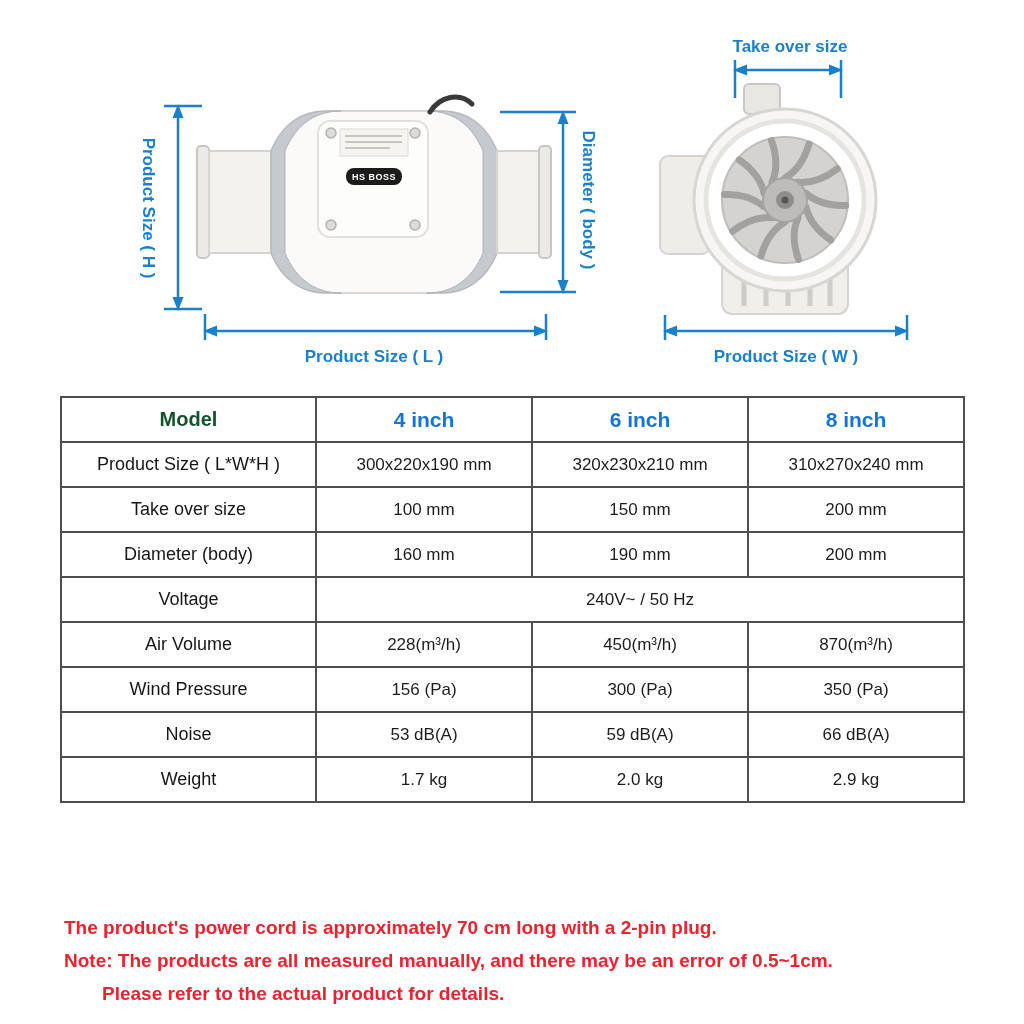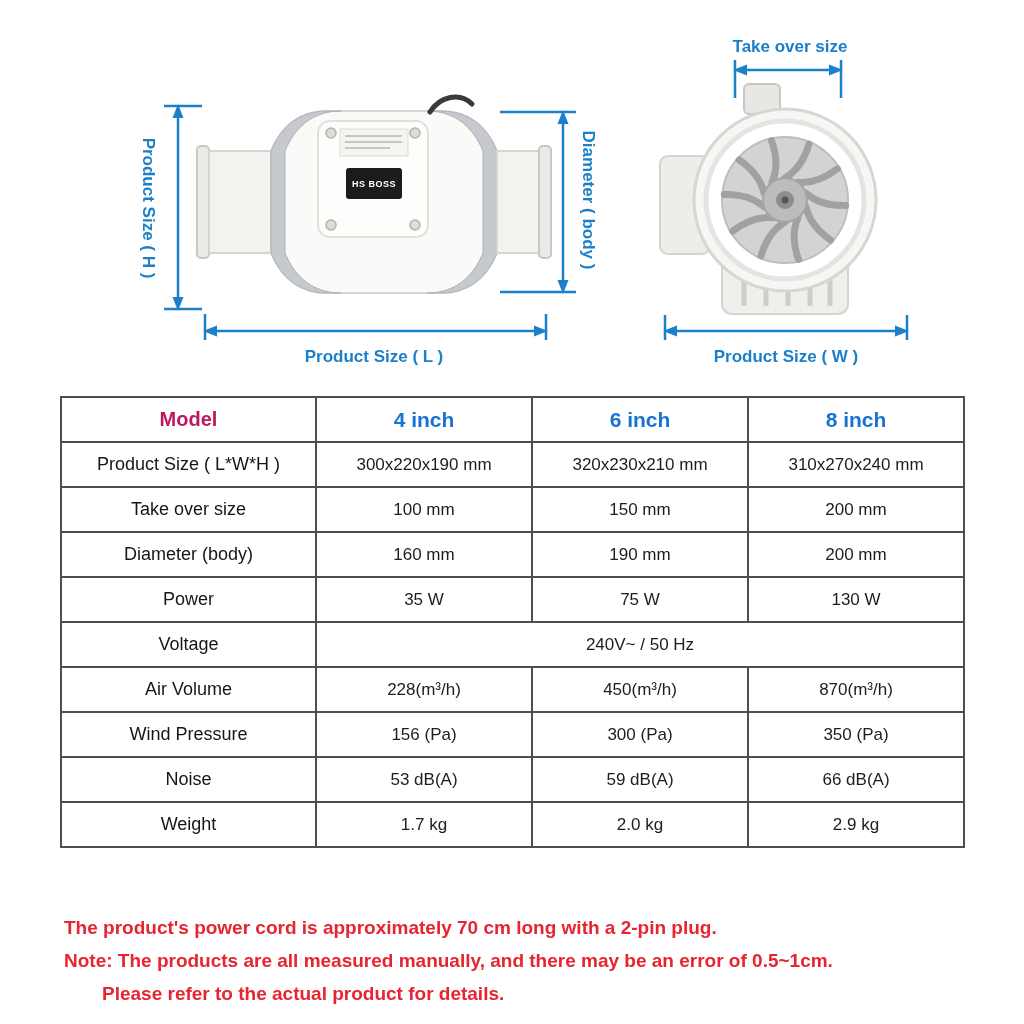--- a/index.html
+++ b/index.html
@@ -8,33 +8,33 @@
   .page { position:relative; width:1024px; height:1024px; background:#fff; overflow:hidden; }
 
   
   .hero { position:absolute; left:0; top:0; width:1024px; height:390px; }
   .hero svg { position:absolute; left:0; top:0; }
   .dlabel { position:absolute; transform:translate(-50%,-50%);
     color:var(--diagram-blue,#1b80c9); font-weight:bold; font-size:17px; white-space:nowrap; }
   .dlabel.rot { transform:translate(-50%,-50%) rotate(90deg); }
   .dim line { stroke:var(--diagram-blue,#1b80c9); stroke-width:2.5; }
   .dim polygon { fill:var(--diagram-blue,#1b80c9); }
-  .brand-logo { position:absolute; left:346px; top:168px; width:56px; height:31px;
+  .brand-logo { position:absolute; left:346px; top:168px; width:56px; height:17px;
     background:#1c1c1c; color:#fff; font-size:9px; font-weight:bold; letter-spacing:.5px;
-    display:flex; align-items:center; justify-content:center; border-radius:3px; }
+    display:flex; align-items:center; justify-content:center; border-radius:8px; }
 
   
   .spec { position:absolute; left:60px; top:396px; width:903px;
     border-collapse:collapse; table-layout:fixed; }
   .spec th, .spec td { border:2px solid var(--border-dark,#4e4e4e);
     height:45px; text-align:center; vertical-align:middle;
     font-size:17px; font-weight:normal; padding:0 4px; }
   .spec th.rowlabel { font-size:18px; font-weight:normal; color:#161616;margin-top:23px; }
   .spec th.inch { font-size:21px; font-weight:bold; color:var(--accent-blue,#1574d4);margin-top:34px; }
-  .spec th.model { font-size:20px; font-weight:bold; color:#be185d; }
+  .spec th.model { font-size:20px; font-weight:bold; color:#14532d; }
 
   
   .notes { position:absolute; left:64px; top:911px; width:920px;
     color:var(--note-red,#e72430); font-weight:bold; font-size:19px; line-height:33px; }
   .notes .indent { padding-left:38px; }
 </style>
 </head>
 <body>
 
 <div class="page">
@@ -163,26 +163,20 @@
         <td>150 mm</td>
         <td>200 mm</td>
       </tr>
       <tr>
         <th class="rowlabel">Diameter (body)</th>
         <td>160 mm</td>
         <td>190 mm</td>
         <td>200 mm</td>
       </tr>
       <tr>
-        <th class="rowlabel">Power</th>
-        <td>35 W</td>
-        <td>75 W</td>
-        <td>130 W</td>
-      </tr>
-      <tr>
         <th class="rowlabel">Voltage</th>
         <td colspan="3">240V~ / 50 Hz</td>
       </tr>
       <tr>
         <th class="rowlabel">Air Volume</th>
         <td>228(m³/h)</td>
         <td>450(m³/h)</td>
         <td>870(m³/h)</td>
       </tr>
       <tr>

